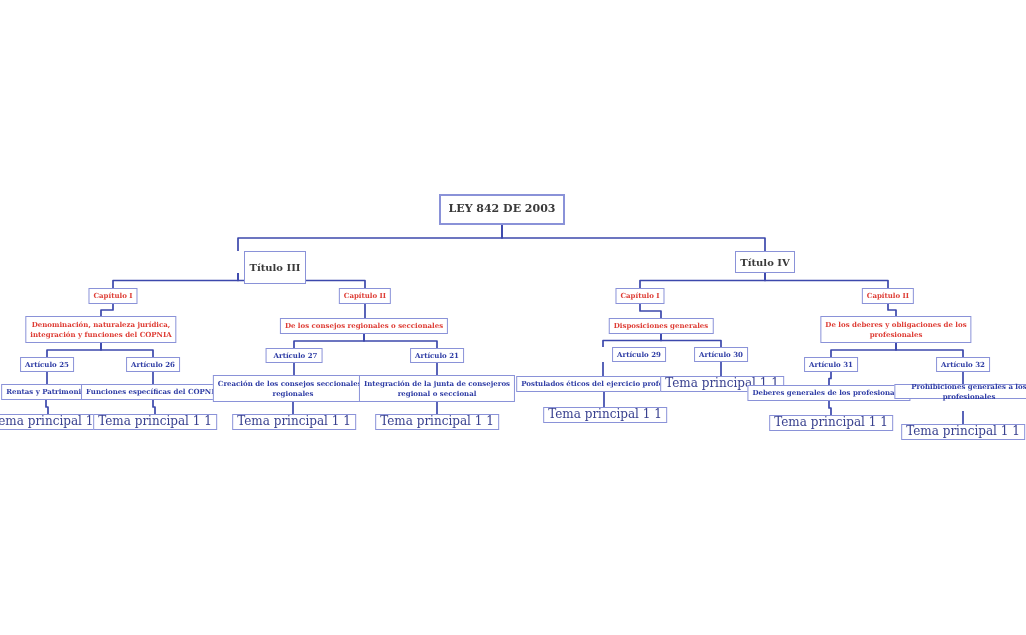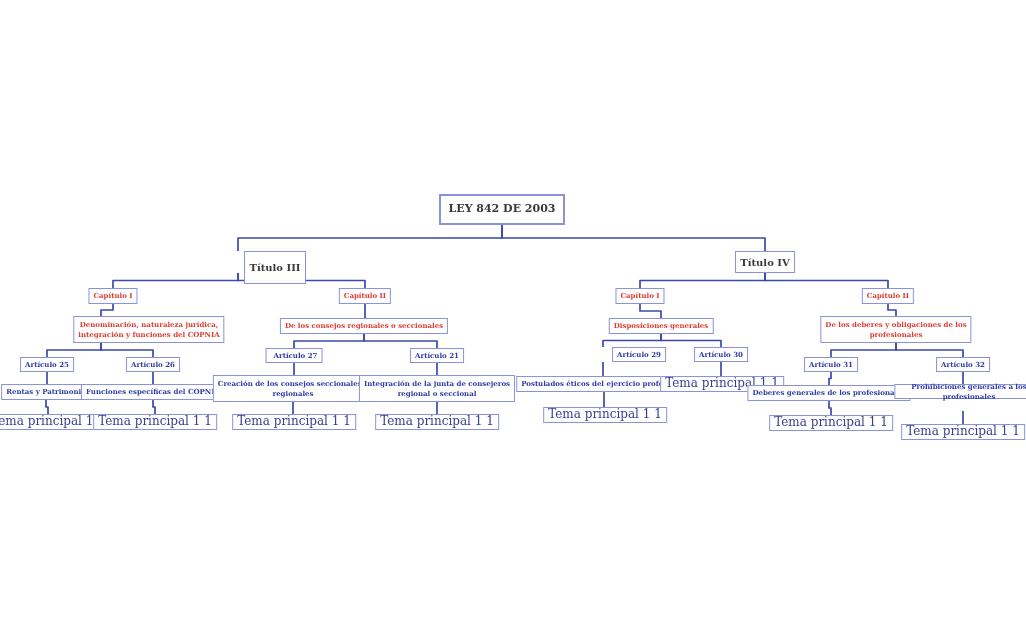--- a/index.html
+++ b/index.html
@@ -76,21 +76,21 @@
       <path d="M 963 372 L 963 384" fill="none" stroke="#3c48ac" stroke-width="1.7" stroke-linejoin="round"></path>
       <path d="M 829 401 V 408 H 831 V 415" fill="none" stroke="#3c48ac" stroke-width="1.7" stroke-linejoin="round"></path>
       <path d="M 963 411 L 963 424" fill="none" stroke="#3c48ac" stroke-width="1.7" stroke-linejoin="round"></path>
     </svg>
   <div>
       <div class="node style-root" style="left: 502px; top: 194px; min-width: 126px; height: 31px;">LEY 842 DE 2003</div>
       <div class="node style-title" style="left: 238px; top: 251px; min-width: 62px; height: 33px; margin-left: 37px;">Título III</div>
       <div class="node style-title" style="left: 765px; top: 251px; min-width: 60px; height: 22px;">Título IV</div>
       <div class="node style-red" style="left: 113px; top: 288px; min-width: 44px; height: 16px;">Capítulo I</div>
       <div class="node style-red" style="left: 365px; top: 288px; min-width: 46px; height: 16px;">Capítulo II</div>
-      <div class="node style-red" style="left: 101px; top: 316px; min-width: 146px; height: 27px; margin-left: 48px;">Denominación, naturaleza jurídica,
+      <div class="node style-red" style="left: 101px; top: 316px; min-width: 146px; height: 27px;">Denominación, naturaleza jurídica,
 integración y funciones del COPNIA</div>
       <div class="node style-red" style="left: 364px; top: 318px; min-width: 150px; height: 16px;">De los consejos regionales o seccionales</div>
       <div class="node style-blue" style="left: 47px; top: 357px; min-width: 52px; height: 15px;">Artículo 25</div>
       <div class="node style-blue" style="left: 153px; top: 357px; min-width: 52px; height: 15px;">Artículo 26</div>
       <div class="node style-blue" style="left: 46px; top: 384px; min-width: 78px; height: 16px;">Rentas y Patrimonio</div>
       <div class="node style-blue" style="left: 153px; top: 384px; min-width: 126px; height: 16px;">Funciones específicas del COPNIA</div>
       <div class="node style-tema rounded" style="left: 48px; top: 414px; min-width: 72px; height: 16px;">Tema principal 1 1</div>
       <div class="node style-tema" style="left: 155px; top: 414px; min-width: 72px; height: 16px;">Tema principal 1 1</div>
       <div class="node style-blue" style="left: 294px; top: 348px; min-width: 52px; height: 15px; padding-left: 7px;">Artículo 27</div>
       <div class="node style-blue" style="left: 437px; top: 348px; min-width: 52px; height: 15px;">Artículo 21</div>

